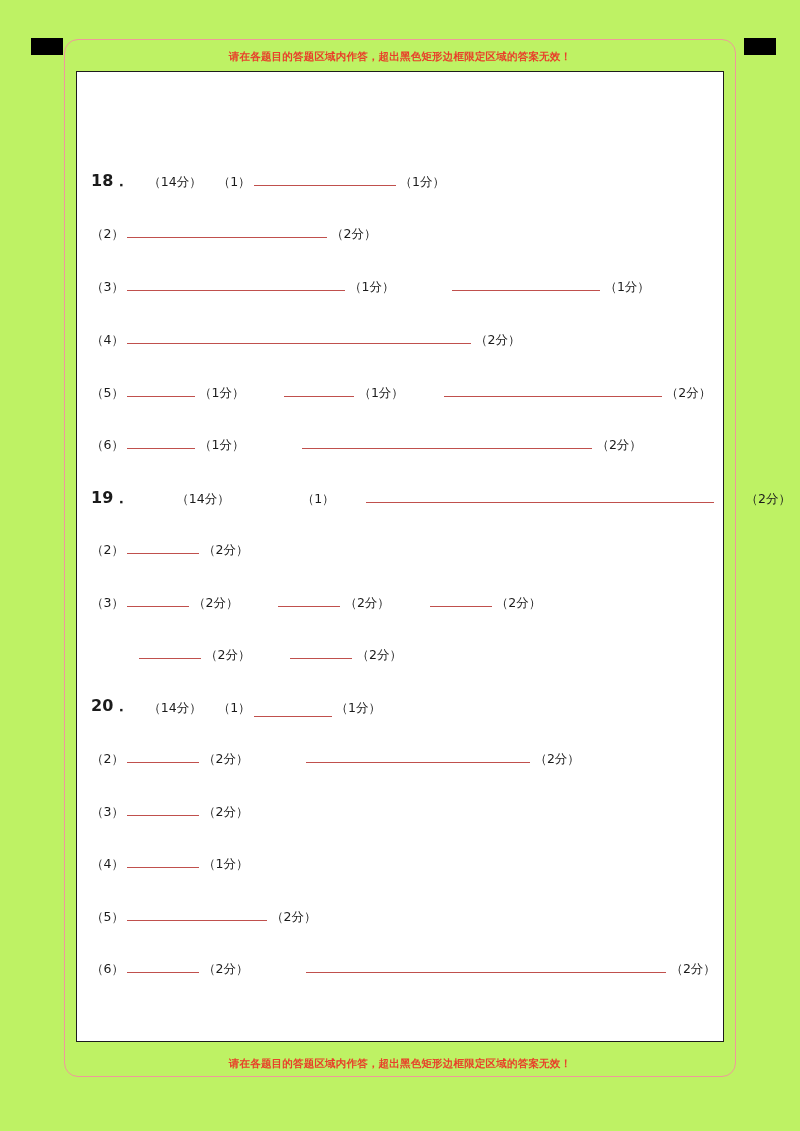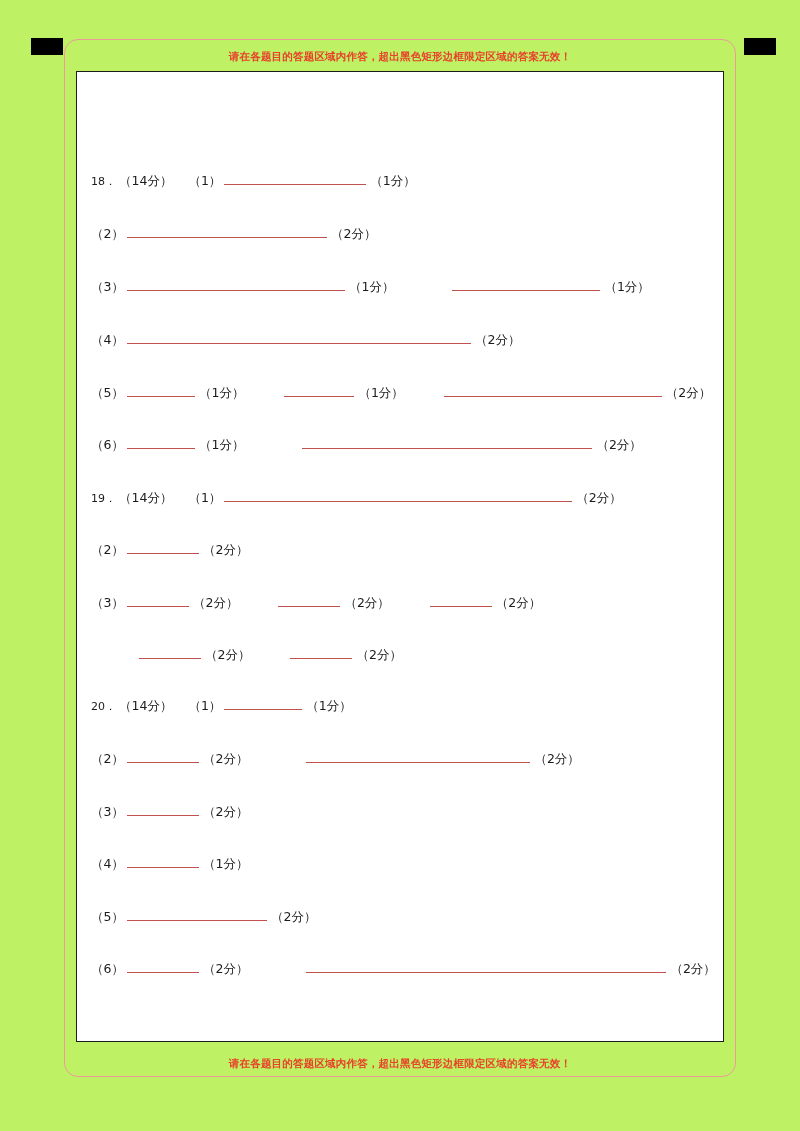--- a/index.html
+++ b/index.html
@@ -84,23 +84,23 @@
     position: absolute;
     left: 14px;
     display: flex;
     align-items: baseline;
     white-space: nowrap;
     font-size: 12.5px;
     color: #1b1b1b;
     font-family: "DejaVu Sans", "Liberation Sans", sans-serif;
   }
   .qnum {
-    font-weight: normal;
-    font-size: 11px;
-    margin-right: 3px;
+    font-weight: bold;
+    font-size: 16px;
+    margin-right: 19px;
   }
   .qscore { margin-right: 12px; }
   .sublabel { margin-right: 1px; }
 
   
   .blank {
     display: inline-block;
     border-bottom: 1.1px solid #c0504d;
     height: 13px;
     margin: 0 3px 0 2px;
@@ -159,21 +159,21 @@
           <span class="pts">（2分）</span>
         </div>
         <div class="row" style="top: 363px;">
           <span class="sublabel">（6）</span>
           <span class="blank" style="width: 68px;"></span>
           <span class="pts">（1分）</span>
           <span class="gap-l"></span>
           <span class="blank" style="width: 290px;"></span>
           <span class="pts">（2分）</span>
         </div>
-        <div class="row" style="top: 416px;"><span class="qnum">19．</span><span class="qscore">（14分）</span>&nbsp;<span class="sublabel">（1）</span><span class="blank" style="width: 348px;"></span><span class="pts">（2分）</span></div>
+        <div class="row" style="top: 416px; gap: 28px;"><span class="qnum">19．</span><span class="qscore">（14分）</span>&nbsp;<span class="sublabel">（1）</span><span class="blank" style="width: 348px;"></span><span class="pts">（2分）</span></div>
         <div class="row" style="top: 468px;">
           <span class="sublabel">（2）</span>
           <span class="blank" style="width: 72px;"></span>
           <span class="pts">（2分）</span>
         </div>
         <div class="row" style="top: 521px;">
           <span class="sublabel">（3）</span>
           <span class="blank" style="width: 62px;"></span>
           <span class="pts">（2分）</span>
           <span class="gap-m"></span>
@@ -183,21 +183,21 @@
           <span class="blank" style="width: 62px;"></span>
           <span class="pts">（2分）</span>
         </div>
         <div class="row" style="top: 573px; left: 60px;">
           <span class="blank" style="width: 62px;"></span>
           <span class="pts">（2分）</span>
           <span class="gap-m"></span>
           <span class="blank" style="width: 62px;"></span>
           <span class="pts">（2分）</span>
         </div>
-        <div class="row" style="top: 624px;"><span class="qnum">20．</span><span class="qscore">（14分）</span>&nbsp;<span class="sublabel">（1）</span><span class="blank" style="width: 78px;"></span><span class="pts">（1分）</span></div>
+        <div class="row" style="top: 624px; align-items: flex-end;"><span class="qnum">20．</span><span class="qscore">（14分）</span>&nbsp;<span class="sublabel">（1）</span><span class="blank" style="width: 78px;"></span><span class="pts">（1分）</span></div>
         <div class="row" style="top: 677px;">
           <span class="sublabel">（2）</span>
           <span class="blank" style="width: 72px;"></span>
           <span class="pts">（2分）</span>
           <span class="gap-l"></span>
           <span class="blank" style="width: 224px;"></span>
           <span class="pts">（2分）</span>
         </div>
         <div class="row" style="top: 730px;">
           <span class="sublabel">（3）</span>

